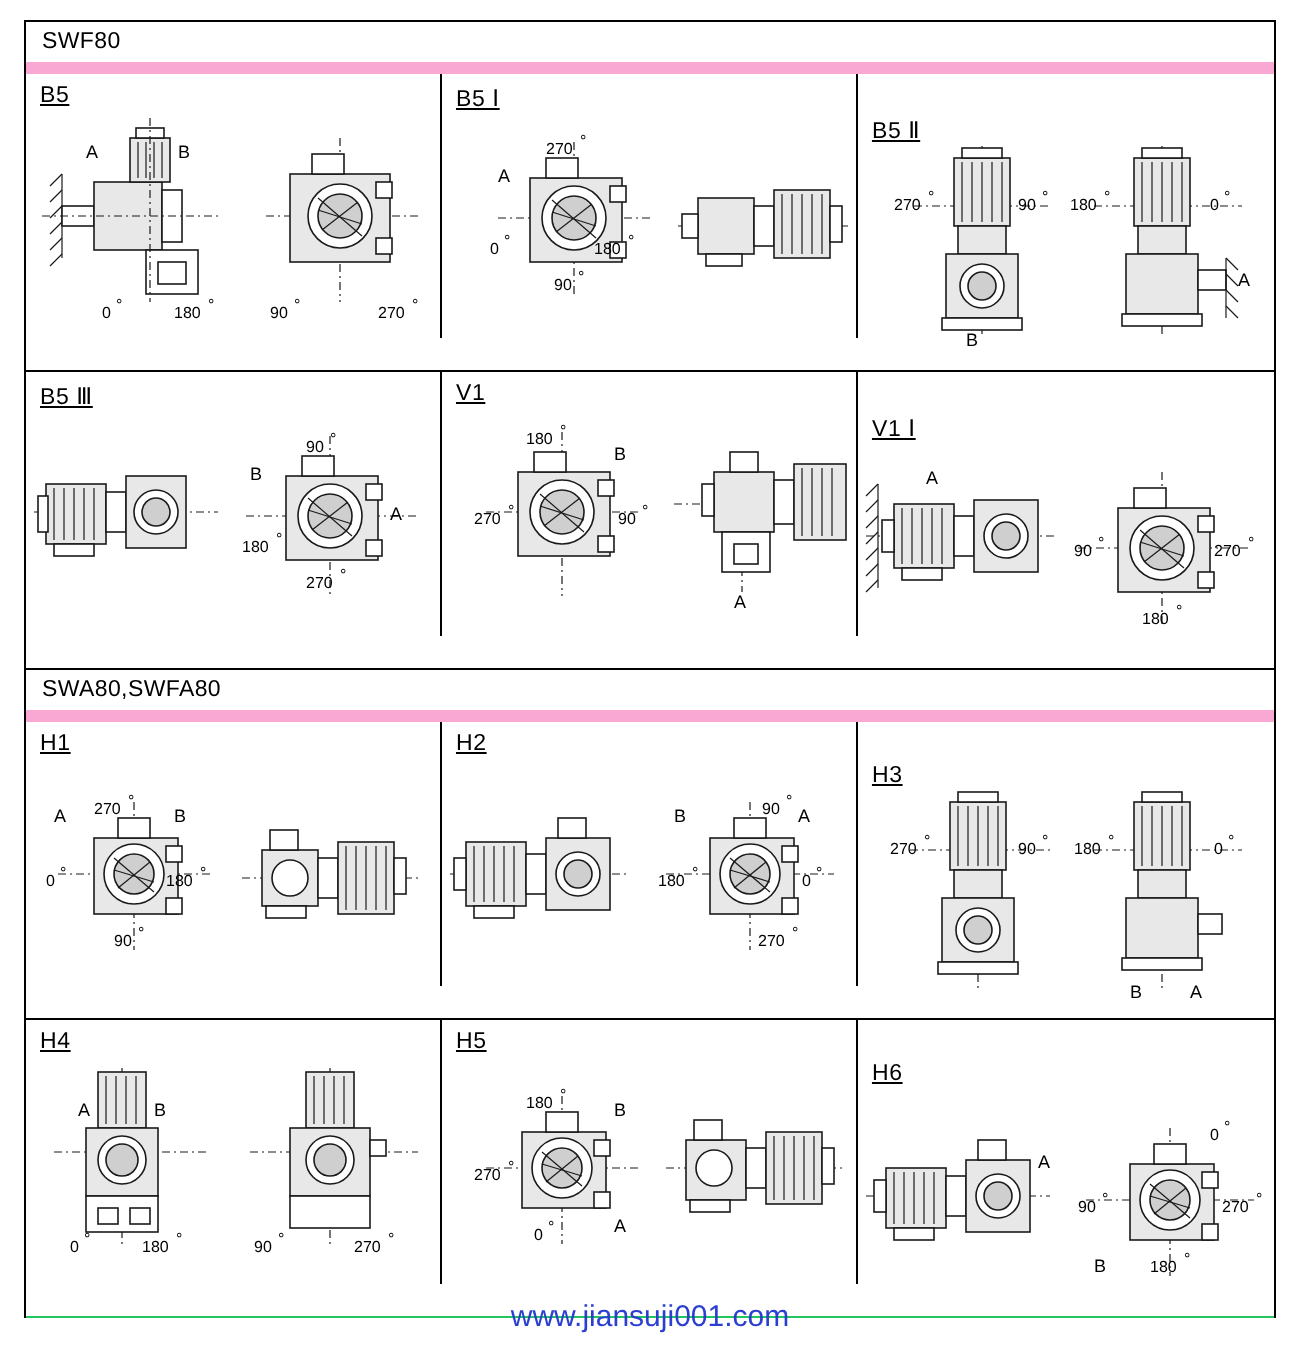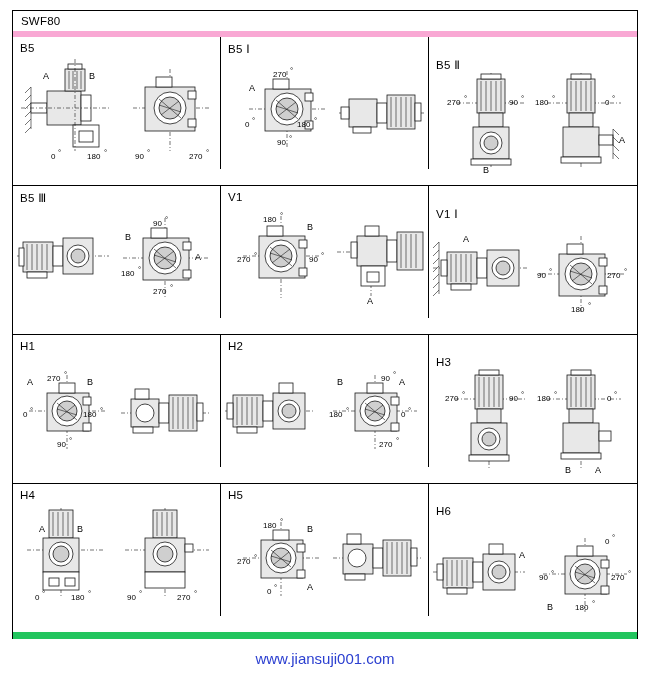--- a/index.html
+++ b/index.html
@@ -49,20 +49,21 @@
     height: 132px;
     overflow: hidden;
   }
   .cell:last-child { border-right: none; margin-top: 16px; }
   .cell .cell-title {
     position: absolute;
     left: 7px;
     top: 5px;
     font-size: 11.5px;
     letter-spacing: 0.3px;
+    text-decoration: underline;
   }
   .cell .art {
     position: absolute;
     left: 0;
     top: 14px;
     width: 100%;
     height: 118px;
   }
   .footer {
     position: absolute;
@@ -427,20 +428,23 @@
         <text class="txts" x="178" y="62">270</text>
             <text class="txts" x="195" y="58">°</text>
         <text class="txts" x="142" y="96">180</text>
             <text class="txts" x="159" y="92">°</text>
       </svg>
       </div>
     </div>
 
   </div>
 
+  <div class="band">
+    <span class="band-label">SWA80,SWFA80</span>
+  </div>
 
   <div class="grid-row">
 
     <div class="cell">
       <span class="cell-title">H1</span>
       <div class="art">
       <svg viewBox="0 0 208 118" width="208" height="118">
         <g class="dash">
               <line x1="16" y1="62" x2="92" y2="62"></line>
               <line x1="54" y1="26" x2="54" y2="100"></line>
@@ -591,21 +595,21 @@
         <text class="txts" x="178" y="36">0</text>
             <text class="txts" x="185" y="32">°</text>
         <text class="txt" x="136" y="108">B</text>
         <text class="txt" x="166" y="108">A</text>
       </svg>
       </div>
     </div>
 
   </div>
 
-  <div class="grid-row" style="border-bottom:7px solid #22c55e;">
+  <div class="grid-row" style="border-bottom:1px solid #22c55e;">
 
     <div class="cell">
       <span class="cell-title">H4</span>
       <div class="art">
       <svg viewBox="0 0 208 118" width="208" height="118">
 
         <g class="dash">
               <line x1="14" y1="52" x2="90" y2="52"></line>
               <line x1="48" y1="10" x2="48" y2="100"></line>
             </g>

